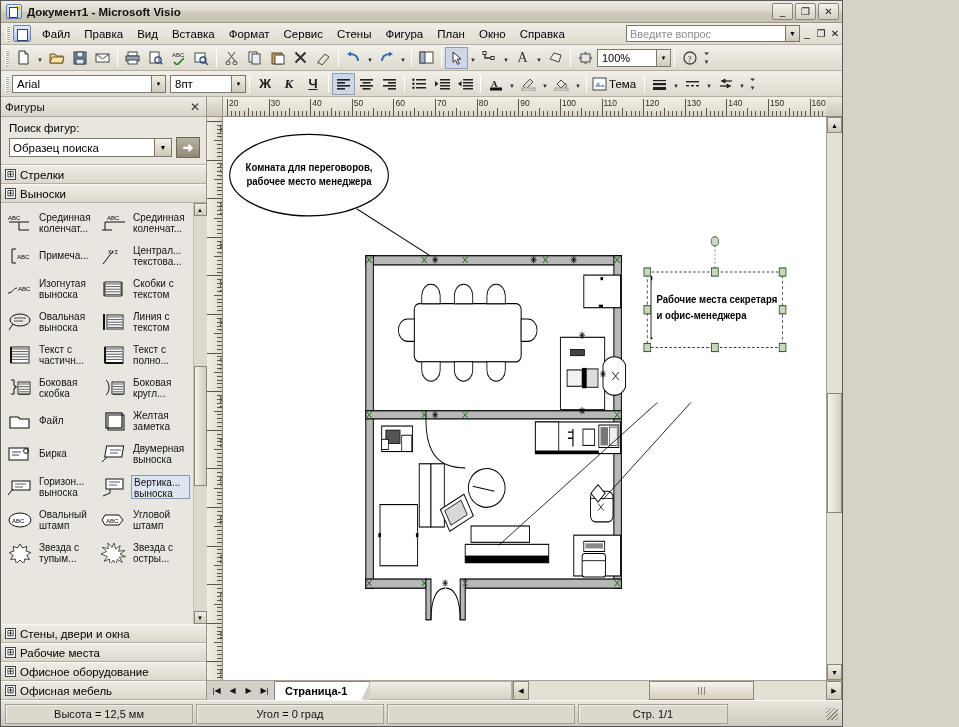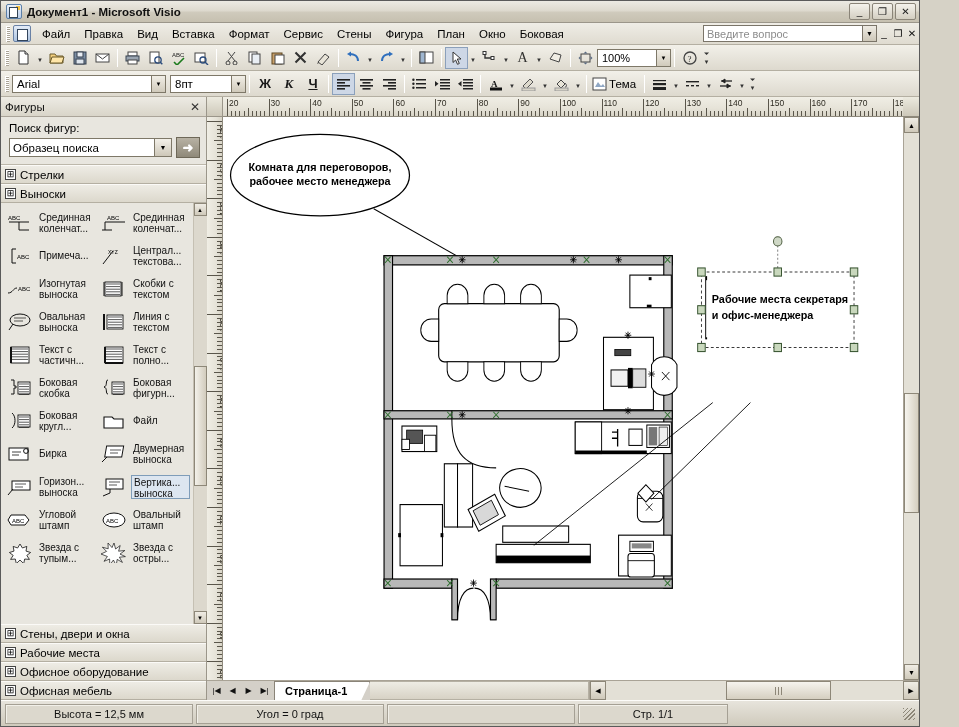--- a/index.html
+++ b/index.html
@@ -5,21 +5,21 @@
   * { box-sizing: border-box; }
   html, body { margin:0; padding:0; }
   body {
     width:959px; height:727px; overflow:hidden;
     font-family:"Liberation Sans", sans-serif;
     font-size:11px;
     background:#d6d2c6;
     -webkit-font-smoothing:none;
   }
   #app {
-    position:relative; width:920px; height:727px;
+    position:relative; width:843px; height:727px;
     background:#d4d0c8;
     border:1px solid #5a5a5a;
     display:flex; flex-direction:column;
   }
 
   
   .titlebar {
     height:22px; flex:0 0 22px;
     background:linear-gradient(to bottom,#eceae3 0%,#dedacf 45%,#cfcabc 55%,#c6c0b0 100%);
     border-bottom:1px solid #9b968a;
@@ -266,21 +266,21 @@
     <div class="menu-item">Файл</div>
     <div class="menu-item">Правка</div>
     <div class="menu-item">Вид</div>
     <div class="menu-item">Вставка</div>
     <div class="menu-item">Формат</div>
     <div class="menu-item">Сервис</div>
     <div class="menu-item">Стены</div>
     <div class="menu-item">Фигура</div>
     <div class="menu-item">План</div>
     <div class="menu-item">Окно</div>
-    <div class="menu-item">Боковая</div>
+    <div class="menu-item">Справка</div>
     <div class="askbox">
       <div class="ask-input">Введите вопрос</div>
       <div class="ask-arrow">▼</div>
       <div class="mini-btn">_</div>
       <div class="mini-btn">❐</div>
       <div class="mini-btn">✕</div>
     </div>
   </div>
 
   <div class="toolbar">
@@ -730,34 +730,20 @@
                   <line x1="12" y1="11.2" x2="22" y2="11.2" stroke="#111" stroke-width="0.7"></line>
                   <line x1="12" y1="13.8" x2="22" y2="13.8" stroke="#111" stroke-width="0.7"></line>
                   <line x1="12" y1="16.4" x2="22" y2="16.4" stroke="#111" stroke-width="0.7"></line>
                 </svg>
               </div>
               <div class="sname">Боковая скобка</div>
             </div>
             <div class="shape-cell">
               <div class="sicon">
                 <svg width="26" height="20">
-                  <path d="M7 2c-3 0 0 6-4 7 4 1 1 7 4 7" stroke="#111" fill="none" stroke-width="1"></path>
-                  <rect x="11" y="4" width="12" height="12" fill="#fff" stroke="#111" stroke-width="0.9"></rect>
-                  <line x1="12" y1="6" x2="22" y2="6" stroke="#111" stroke-width="0.7"></line>
-                  <line x1="12" y1="8.6" x2="22" y2="8.6" stroke="#111" stroke-width="0.7"></line>
-                  <line x1="12" y1="11.2" x2="22" y2="11.2" stroke="#111" stroke-width="0.7"></line>
-                  <line x1="12" y1="13.8" x2="22" y2="13.8" stroke="#111" stroke-width="0.7"></line>
-                  <line x1="12" y1="16.4" x2="22" y2="16.4" stroke="#111" stroke-width="0.7"></line>
-                </svg>
-              </div>
-              <div class="sname">Боковая фигурн...</div>
-            </div>
-            <div class="shape-cell">
-              <div class="sicon">
-                <svg width="26" height="20">
                   <path d="M5 2c4 3 4 12 0 15" stroke="#111" fill="none" stroke-width="1"></path>
                   <rect x="11" y="4" width="12" height="12" fill="#fff" stroke="#111" stroke-width="0.9"></rect>
                   <line x1="12" y1="6" x2="22" y2="6" stroke="#111" stroke-width="0.7"></line>
                   <line x1="12" y1="8.6" x2="22" y2="8.6" stroke="#111" stroke-width="0.7"></line>
                   <line x1="12" y1="11.2" x2="22" y2="11.2" stroke="#111" stroke-width="0.7"></line>
                   <line x1="12" y1="13.8" x2="22" y2="13.8" stroke="#111" stroke-width="0.7"></line>
                   <line x1="12" y1="16.4" x2="22" y2="16.4" stroke="#111" stroke-width="0.7"></line>
                 </svg>
               </div>
               <div class="sname">Боковая кругл...</div>
@@ -766,20 +752,29 @@
               <div class="sicon">
                 <svg width="26" height="20">
                   <path d="M3 6h8l2 2h9v9H3z" fill="#fff" stroke="#111" stroke-width="1.1"></path>
                 </svg>
               </div>
               <div class="sname">Файл</div>
             </div>
             <div class="shape-cell">
               <div class="sicon">
                 <svg width="26" height="20">
+                  <rect x="5" y="2" width="16" height="15" fill="#fff" stroke="#111" stroke-width="1.2"></rect>
+                  <rect x="7" y="4" width="16" height="15" fill="none" stroke="#111" stroke-width="1"></rect>
+                </svg>
+              </div>
+              <div class="sname">Желтая заметка</div>
+            </div>
+            <div class="shape-cell">
+              <div class="sicon">
+                <svg width="26" height="20">
                   <rect x="2" y="4" width="19" height="12" fill="#fff" stroke="#111"></rect>
                   <path d="M5 8h9M5 11h7" stroke="#111" stroke-width="0.8"></path>
                   <circle cx="19" cy="7" r="2.4" stroke="#111" fill="none" stroke-width="1"></circle>
                 </svg>
               </div>
               <div class="sname">Бирка</div>
             </div>
             <div class="shape-cell">
               <div class="sicon">
                 <svg width="26" height="20">
@@ -806,34 +801,34 @@
                   <rect x="5" y="2" width="17" height="10" fill="#fff" stroke="#111"></rect>
                   <path d="M8 5h11M8 8h8" stroke="#111" stroke-width="0.7"></path>
                   <path d="M9 12v4l-7 3" stroke="#111" fill="none" stroke-width="1"></path>
                 </svg>
               </div>
               <div class="sname">Вертика... выноска</div>
             </div>
             <div class="shape-cell">
               <div class="sicon">
                 <svg width="26" height="20">
+                  <ellipse cx="13" cy="10" rx="11" ry="7" fill="#fff" stroke="#111"></ellipse>
+                  <text x="5" y="13" font-size="6" font-family="sans-serif">ABC</text>
+                </svg>
+              </div>
+              <div class="sname">Овальный штамп</div>
+            </div>
+            <div class="shape-cell">
+              <div class="sicon">
+                <svg width="26" height="20">
                   <path d="M4 5h14l4 5-4 5H4l-3-5z" fill="#fff" stroke="#111"></path>
                   <text x="5" y="13" font-size="6" font-family="sans-serif">ABC</text>
                 </svg>
               </div>
               <div class="sname">Угловой штамп</div>
-            </div>
-            <div class="shape-cell">
-              <div class="sicon">
-                <svg width="26" height="20">
-                  <ellipse cx="13" cy="10" rx="11" ry="7" fill="#fff" stroke="#111"></ellipse>
-                  <text x="5" y="13" font-size="6" font-family="sans-serif">ABC</text>
-                </svg>
-              </div>
-              <div class="sname">Овальный штамп</div>
             </div>
             <div class="shape-cell">
               <div class="sicon">
                 <svg width="26" height="20">
                   <path d="M13 1l2.4 4 4.4-1.6-.8 4.7 4.6 1.4-3.8 2.9 2.6 4-4.7-.4-1 4.6L13 17l-3.7 3.6-1-4.6-4.7.4 2.6-4L2.4 9.5 7 8.1 6.2 3.4 10.6 5z" fill="#fff" stroke="#111" stroke-width="0.8"></path>
                 </svg>
               </div>
               <div class="sname">Звезда с тупым...</div>
             </div>
             <div class="shape-cell">

